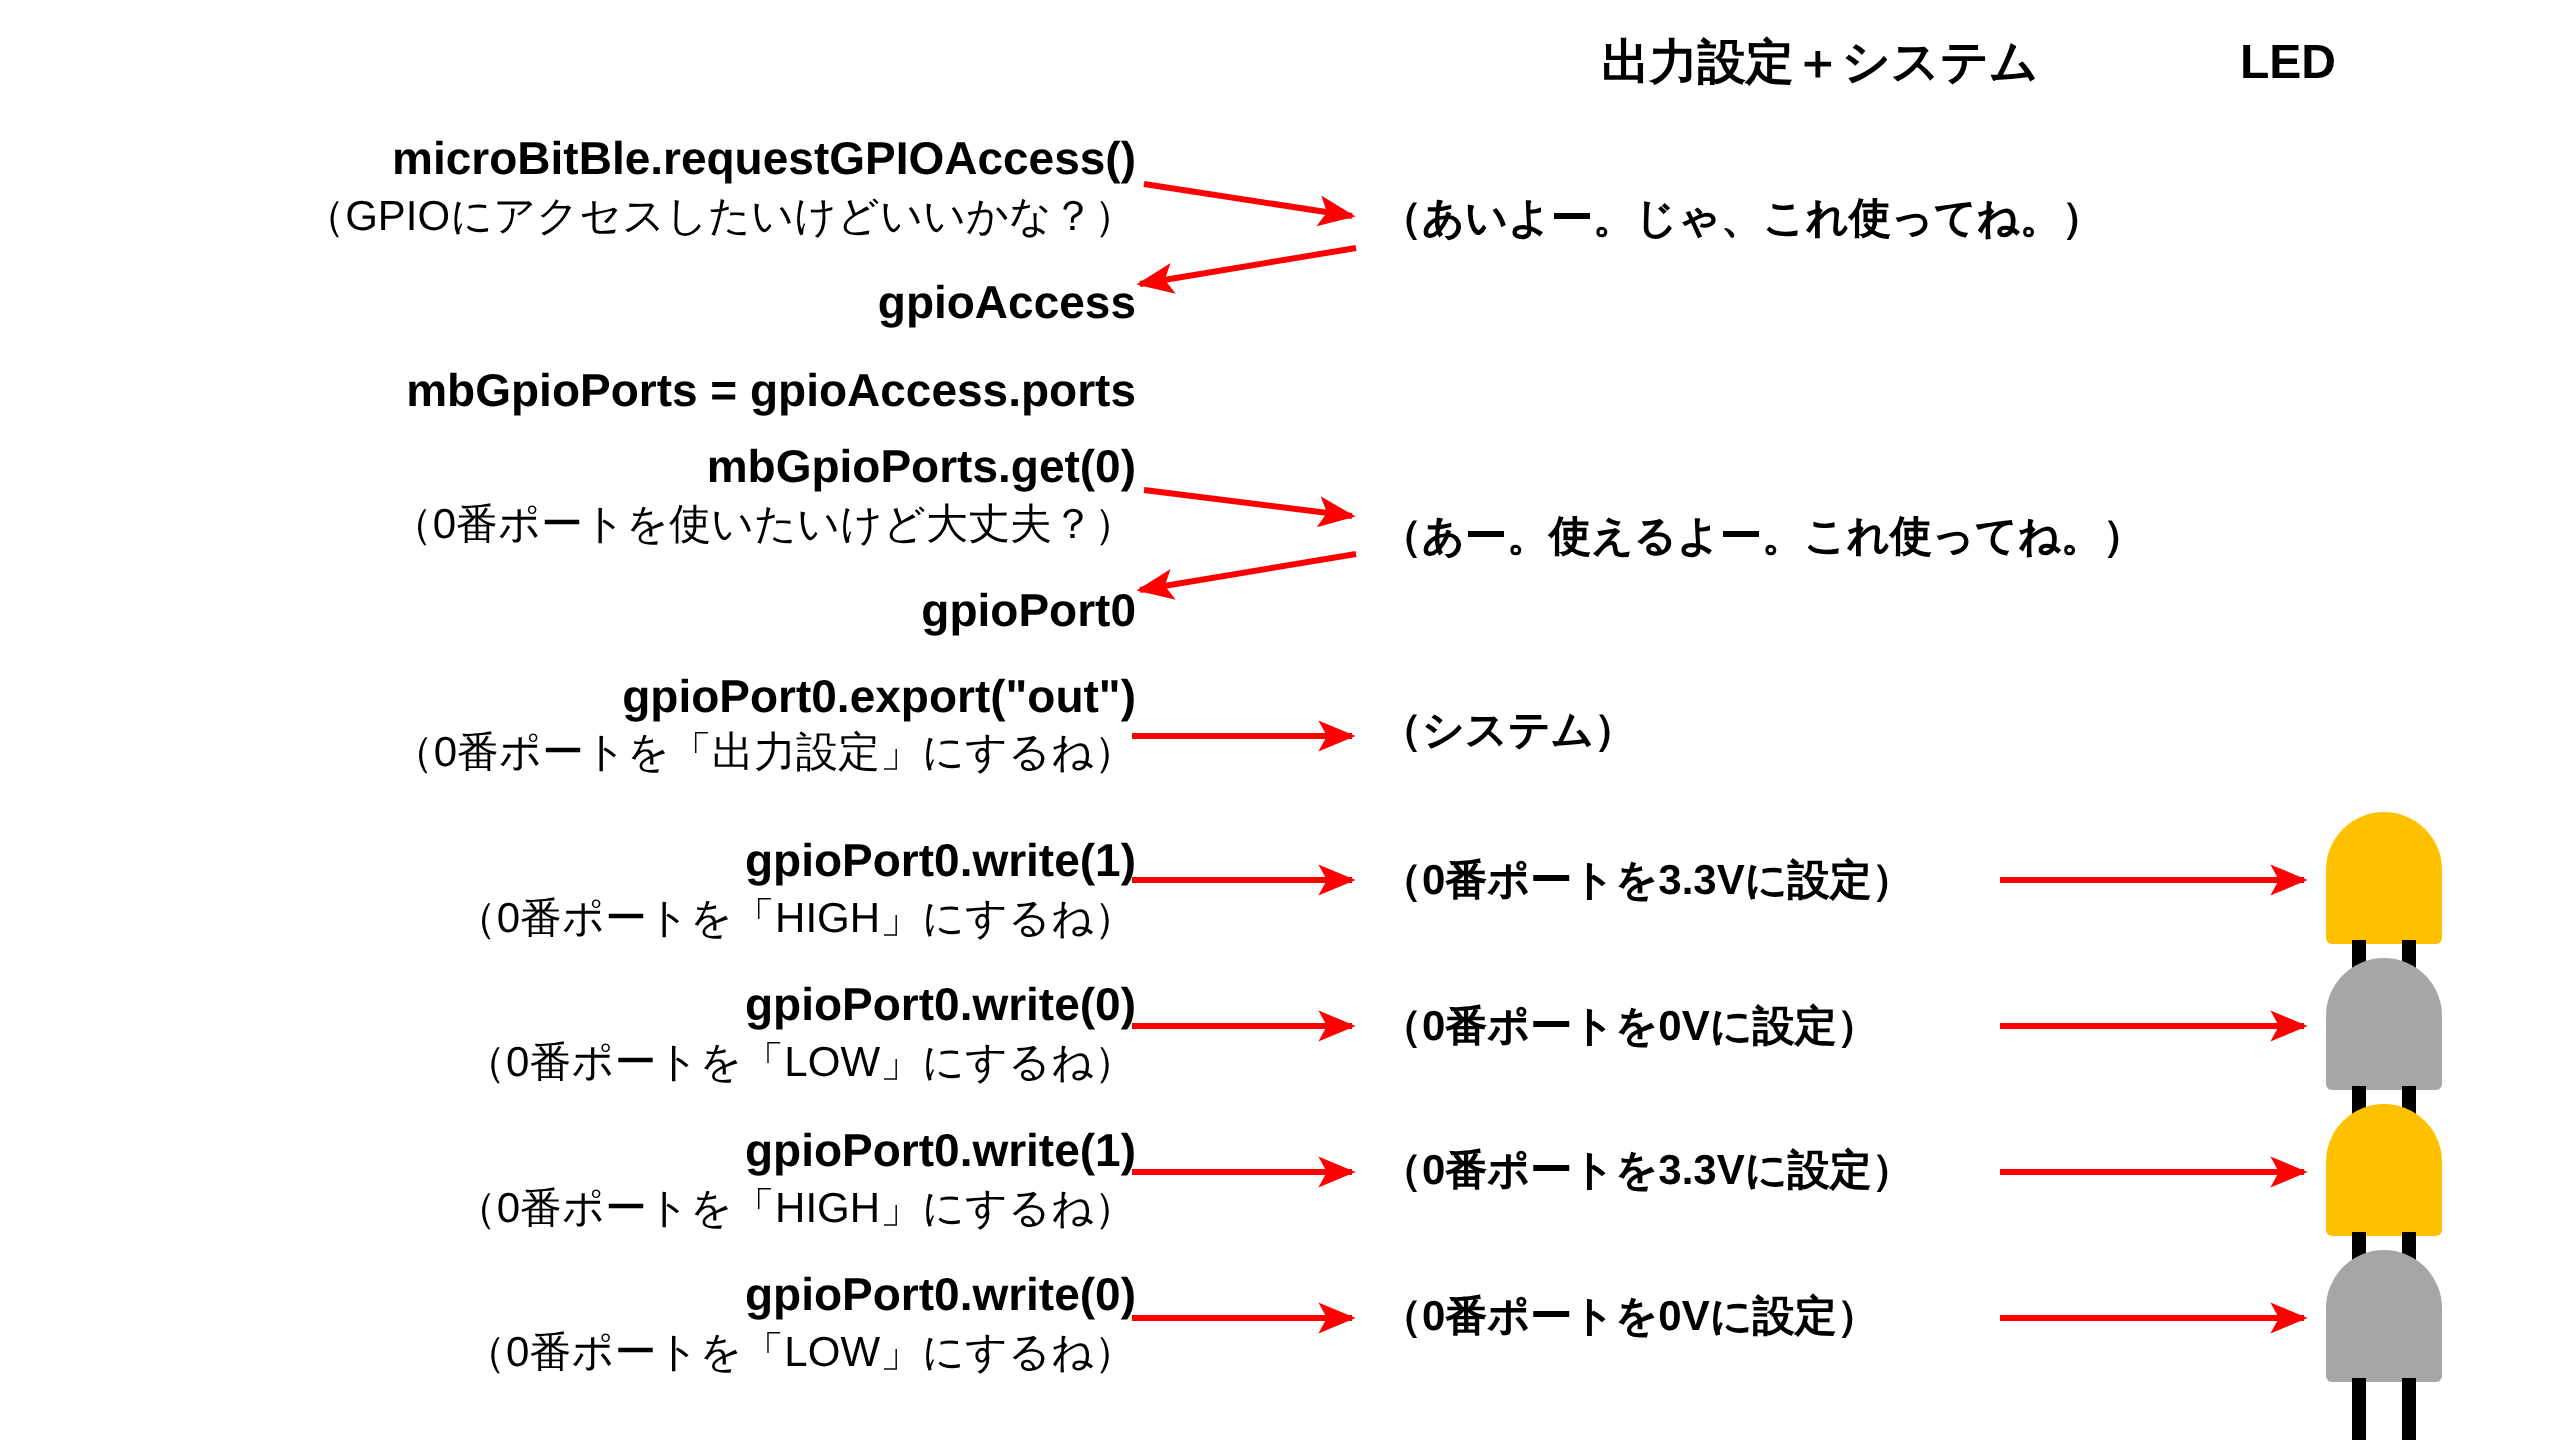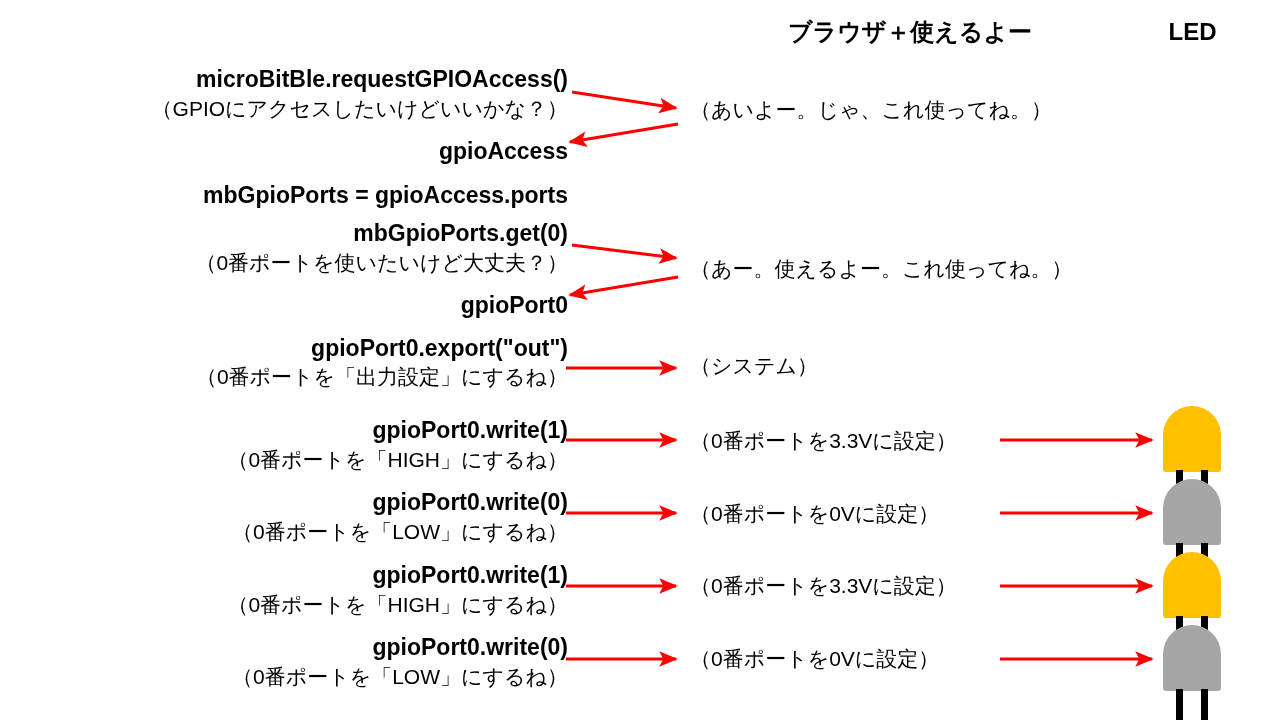--- a/index.html
+++ b/index.html
@@ -23,21 +23,21 @@
   .col-head {
     position: absolute;
     font-weight: bold;
     font-size: 24px;
     line-height: 28px;
     white-space: nowrap;
     letter-spacing: 0px;
   }
   #head-webapp   { left: 0;    top: 18px; width: 606px; text-align: center; }
   #head-browser  { left: 690px; top: 18px; width: 440px; text-align: center; }
-  #head-led      { left: 1120px; top: 18px; width: 145px; text-align: center; }
+  #head-led      { left: 1120px; top: 18px; width: 145px; }
 
   
   .left-block {
     position: absolute;
     right: 712px;           
     width: 620px;
     text-align: right;
     white-space: nowrap;
   }
   .call {
@@ -52,21 +52,21 @@
   }
 
   
   .right-block {
     position: absolute;
     left: 690px;
     text-align: left;
     white-space: nowrap;
     font-size: 21px;
     line-height: 28px;
-    font-weight: normal;
+    font-weight: bold;
   }
 
   
   #arrows {
     position: absolute;
     left: 0;
     top: 0;
     width: 1280px;
     height: 720px;
     pointer-events: none;
@@ -94,21 +94,21 @@
     background: #000000;
   }
   .led .leg.l { left: 13px; }
   .led .leg.r { left: 38px; }
 </style>
 </head>
 <body>
 
 <div id="canvas" style="background: rgb(255, 255, 255); color: rgb(0, 0, 0);">
 
-  <div class="col-head" id="head-browser">ブラウザ＋使えるよー</div>
+  <div class="col-head" id="head-browser">出力設定＋システム</div>
   <div class="col-head" id="head-led">LED</div>
 
   <div class="left-block call" style="top:64px;">microBitBle.requestGPIOAccess()</div>
   <div class="left-block note" style="top:94px;">（GPIOにアクセスしたいけどいいかな？）</div>
 
   <div class="left-block call" style="top:136px;">gpioAccess</div>
 
   <div class="left-block call" style="top:180px;">mbGpioPorts = gpioAccess.ports</div>
 
   <div class="left-block call" style="top:218px;">mbGpioPorts.get(0)</div>

